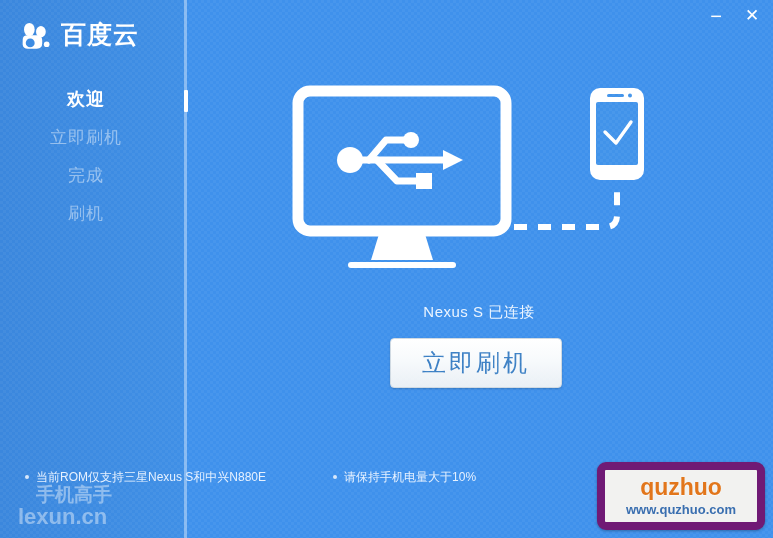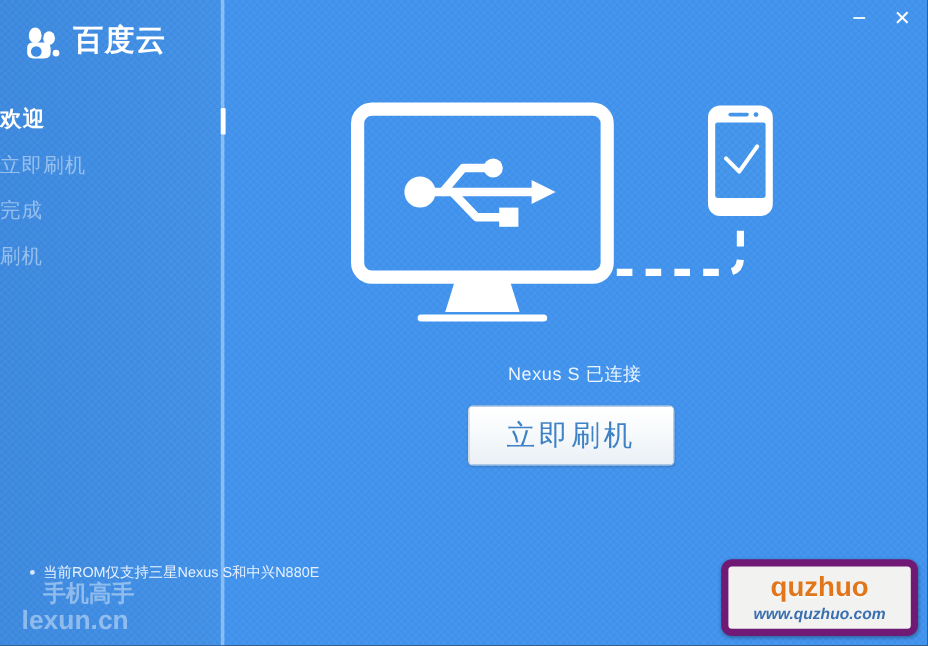--- a/index.html
+++ b/index.html
@@ -64,21 +64,21 @@
     font-weight: bold;
     letter-spacing: 1px;
     line-height: 1;
   }
 
   .steps {
     position: absolute;
     left: 0; top: 90px;
     width: 172px;
     z-index: 5;
-    text-align: left;
+    text-align: center;
   }
   .step {
     font-size: 17px;
     line-height: 1;
     padding: 0 0 0 0;
     margin-bottom: 21px;
     color: rgba(255,255,255,0.45);
     letter-spacing: 1px;
     white-space: nowrap;
     cursor: default;
@@ -205,21 +205,21 @@
     z-index: 7;
     opacity: 0.55;
     pointer-events: none;
   }
   .watermark-quzhuo {
     position: absolute;
     right: 8px;
     bottom: 8px;
     width: 152px;
     height: 52px;
-    border: 6px solid #701a75;
+    border: 8px solid #701a75;
     border-radius: 9px;
     background: #f2f2f0;
     box-shadow: 0 1px 3px rgba(0,0,0,0.3);
     z-index: 7;
     display: flex;
     flex-direction: column;
     align-items: center;
     justify-content: center;
     overflow: hidden;
     pointer-events: none;
@@ -231,21 +231,20 @@
     line-height: 1;
     letter-spacing: 0px;
     text-shadow: 0 1px 0 rgba(255,255,255,0.6);
   }
   .wm-url {
     color: #3a6fb0;
     font-size: 13px;
     line-height: 1;
     margin-top: 4px;
     font-weight: bold;
-    font-style: italic;
   }
 </style>
 </head>
 <body>
 
 <div class="app-window">
 
   <div class="sidebar"></div>
   <div class="sidebar-divider"></div>
 
@@ -309,20 +308,21 @@
     <div class="status-text">Nexus S 已连接</div>
 
     <div class="flash-button">立即刷机</div>
   </div>
 
   <div class="tips">
     <div class="tips-col">
       <div class="tip">当前ROM仅支持三星Nexus S和中兴N880E</div>
     </div>
     <div class="tips-col right">
+      <div class="tip">请保持手机电量大于10%</div>
     </div>
   </div>
 
   <div class="texture"></div>
 
   <svg class="watermark-lexun" viewBox="0 0 120 56">
     <text x="22" y="25" font-family="'Liberation Sans', sans-serif" font-size="19" font-weight="bold" fill="rgba(255,255,255,0.75)">手机高手</text>
     <text x="4" y="48" font-family="'Liberation Sans', sans-serif" font-size="22" font-weight="bold" fill="rgba(255,255,255,0.75)">lexun.cn</text>
   </svg>
 

